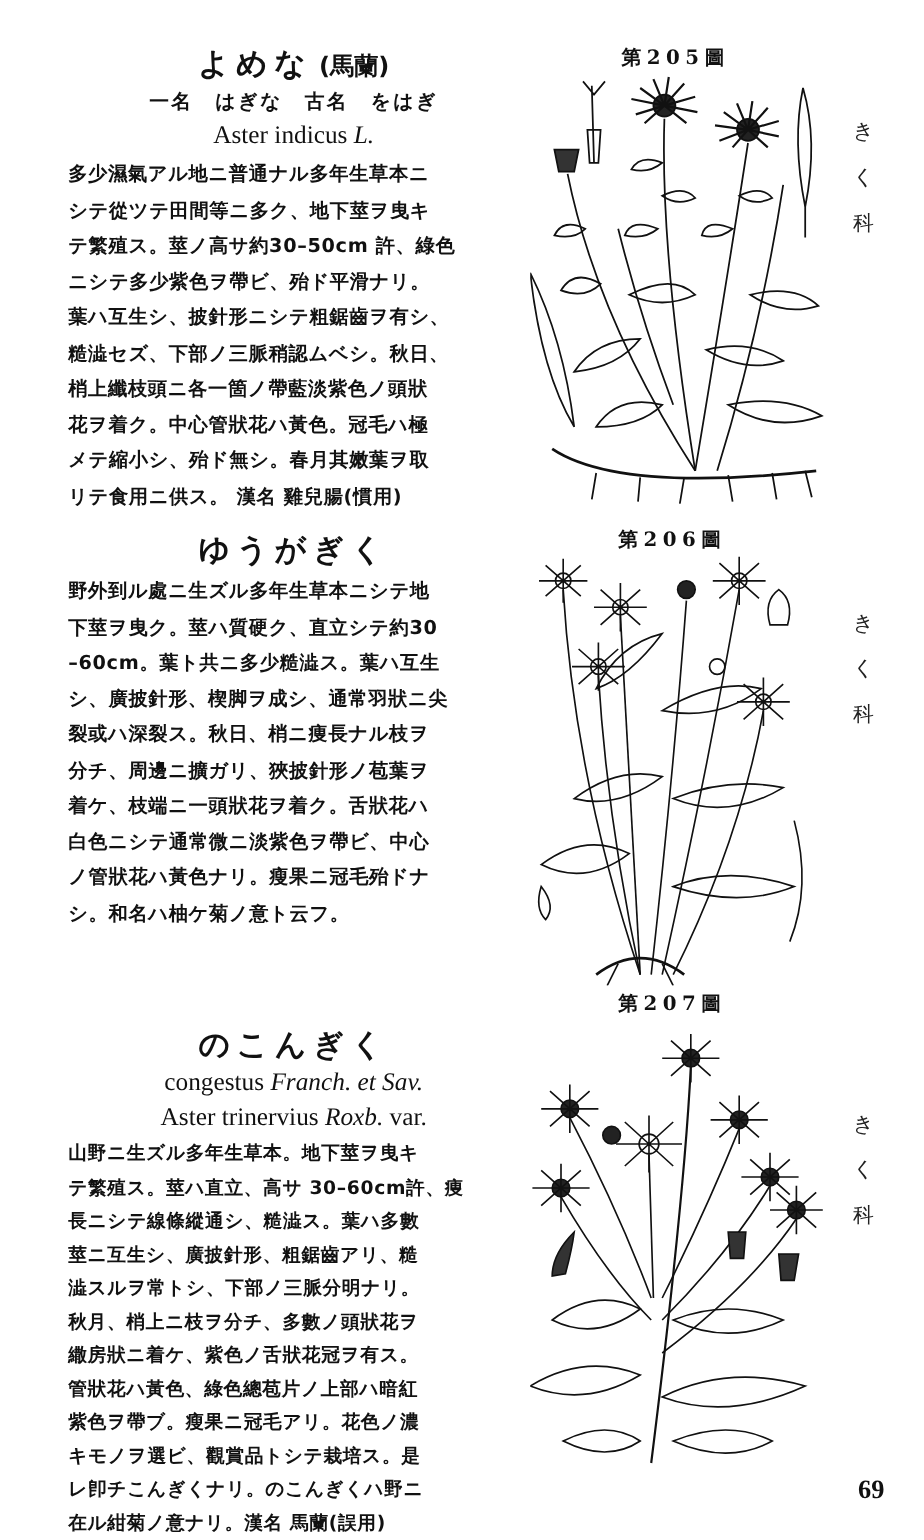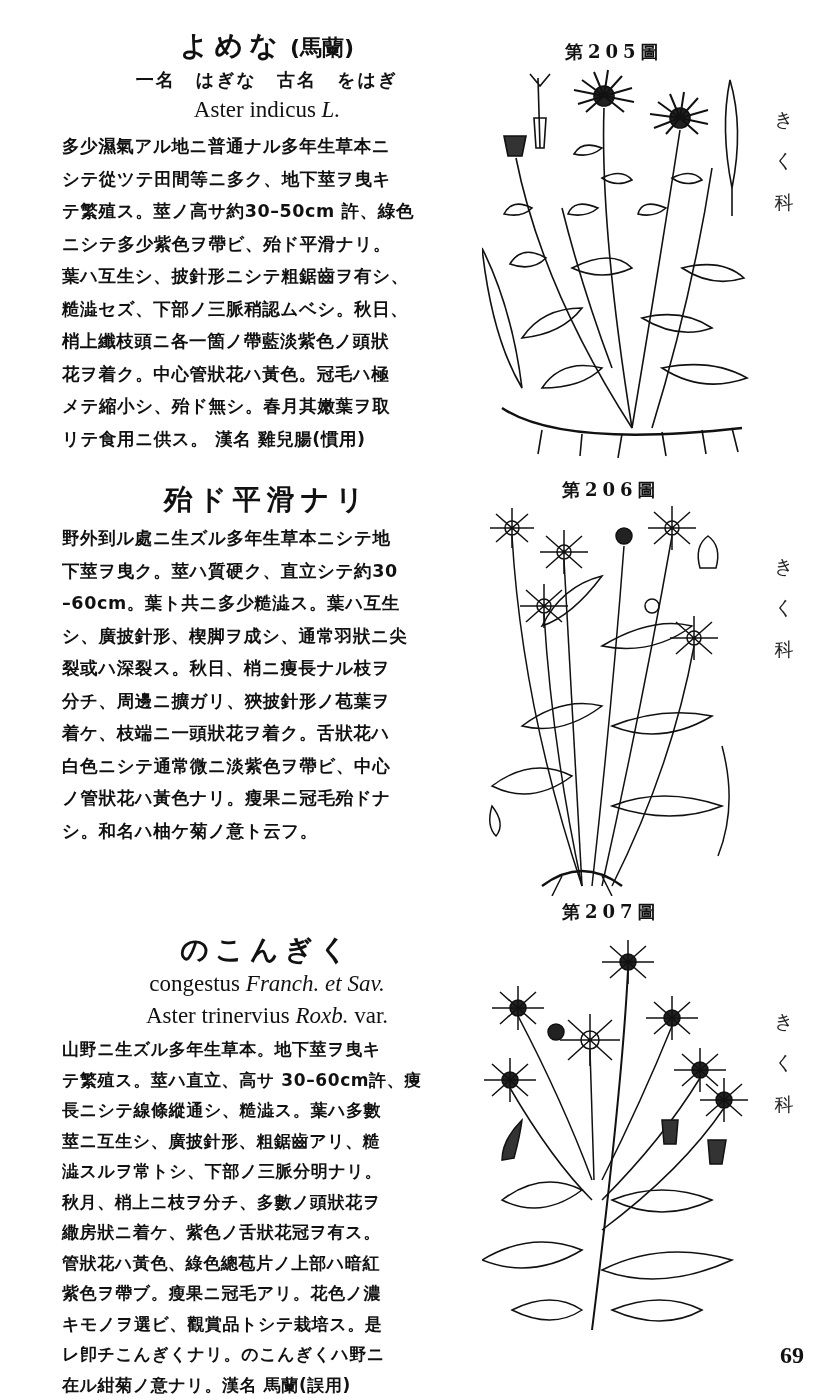--- a/index.html
+++ b/index.html
@@ -26,21 +26,21 @@
     position: absolute; width: 30px; font-family: "DejaVu Sans", sans-serif; font-size: 19px;
     writing-mode: vertical-rl; letter-spacing: 18px; color: #222;
   }
   .figure { position: absolute; }
   .page-num { position: absolute; left: 780px; top: 1342px; font-family: "Liberation Serif", serif; font-weight: bold; font-size: 24px; }
   svg { display: block; }
 </style>
 </head>
 <body>
 
-<div class="entry" style="top:28px;">
+<div class="entry" style="top:40px;">
   <div class="title-jp">
     <span>よめな</span><span class="kanji">(馬蘭)</span>
   </div>
   <div class="alias">
     <span>一名</span><span>はぎな</span><span>古名</span><span>をはぎ</span>
   </div>
   <div class="sci">
     <span>Aster indicus</span> <i>L.</i>
   </div>
   <div class="body-text" style="margin-top:4px;">多少濕氣アル地ニ普通ナル多年生草本ニ
@@ -49,21 +49,21 @@
 ニシテ多少紫色ヲ帶ビ、殆ド平滑ナリ。
 葉ハ互生シ、披針形ニシテ粗鋸齒ヲ有シ、
 糙澁セズ、下部ノ三脈稍認ムベシ。秋日、
 梢上纖枝頭ニ各一箇ノ帶藍淡紫色ノ頭狀
 花ヲ着ク。中心管狀花ハ黃色。冠毛ハ極
 メテ縮小シ、殆ド無シ。春月其嫩葉ヲ取
 リテ食用ニ供ス。 漢名 雞兒腸(慣用)</div>
 </div>
 
 <div class="entry" style="top:482px;">
-  <div class="title-jp">殆ド平滑ナリ</div>
+  <div class="title-jp">ゆうがぎく</div>
   <div class="body-text" style="margin-top:4px;">野外到ル處ニ生ズル多年生草本ニシテ地
 下莖ヲ曳ク。莖ハ質硬ク、直立シテ約30
 –60cm。葉ト共ニ多少糙澁ス。葉ハ互生
 シ、廣披針形、楔脚ヲ成シ、通常羽狀ニ尖
 裂或ハ深裂ス。秋日、梢ニ痩長ナル枝ヲ
 分チ、周邊ニ擴ガリ、狹披針形ノ苞葉ヲ
 着ケ、枝端ニ一頭狀花ヲ着ク。舌狀花ハ
 白色ニシテ通常微ニ淡紫色ヲ帶ビ、中心
 ノ管狀花ハ黃色ナリ。瘦果ニ冠毛殆ドナ
 シ。和名ハ柚ケ菊ノ意ト云フ。</div>

